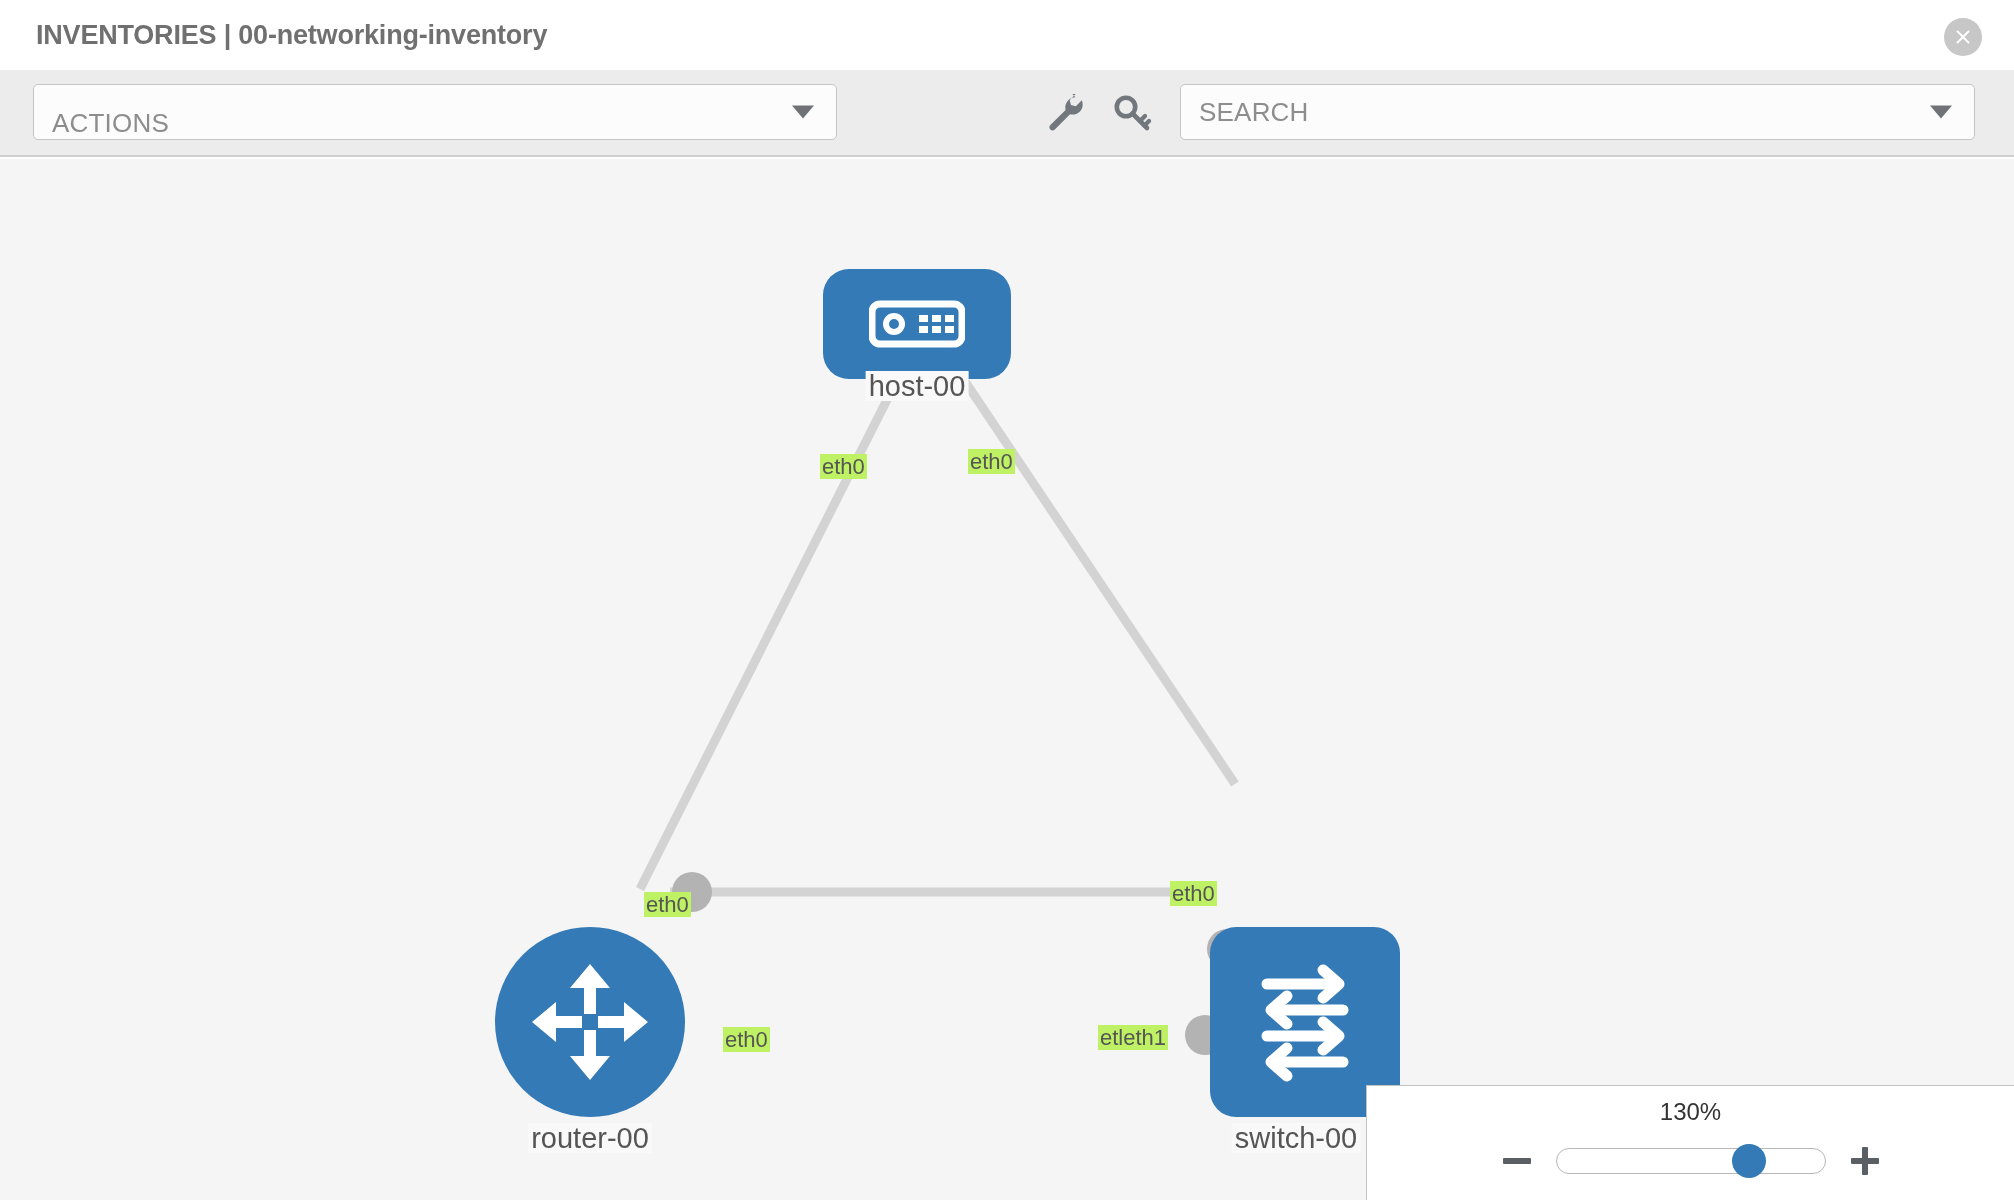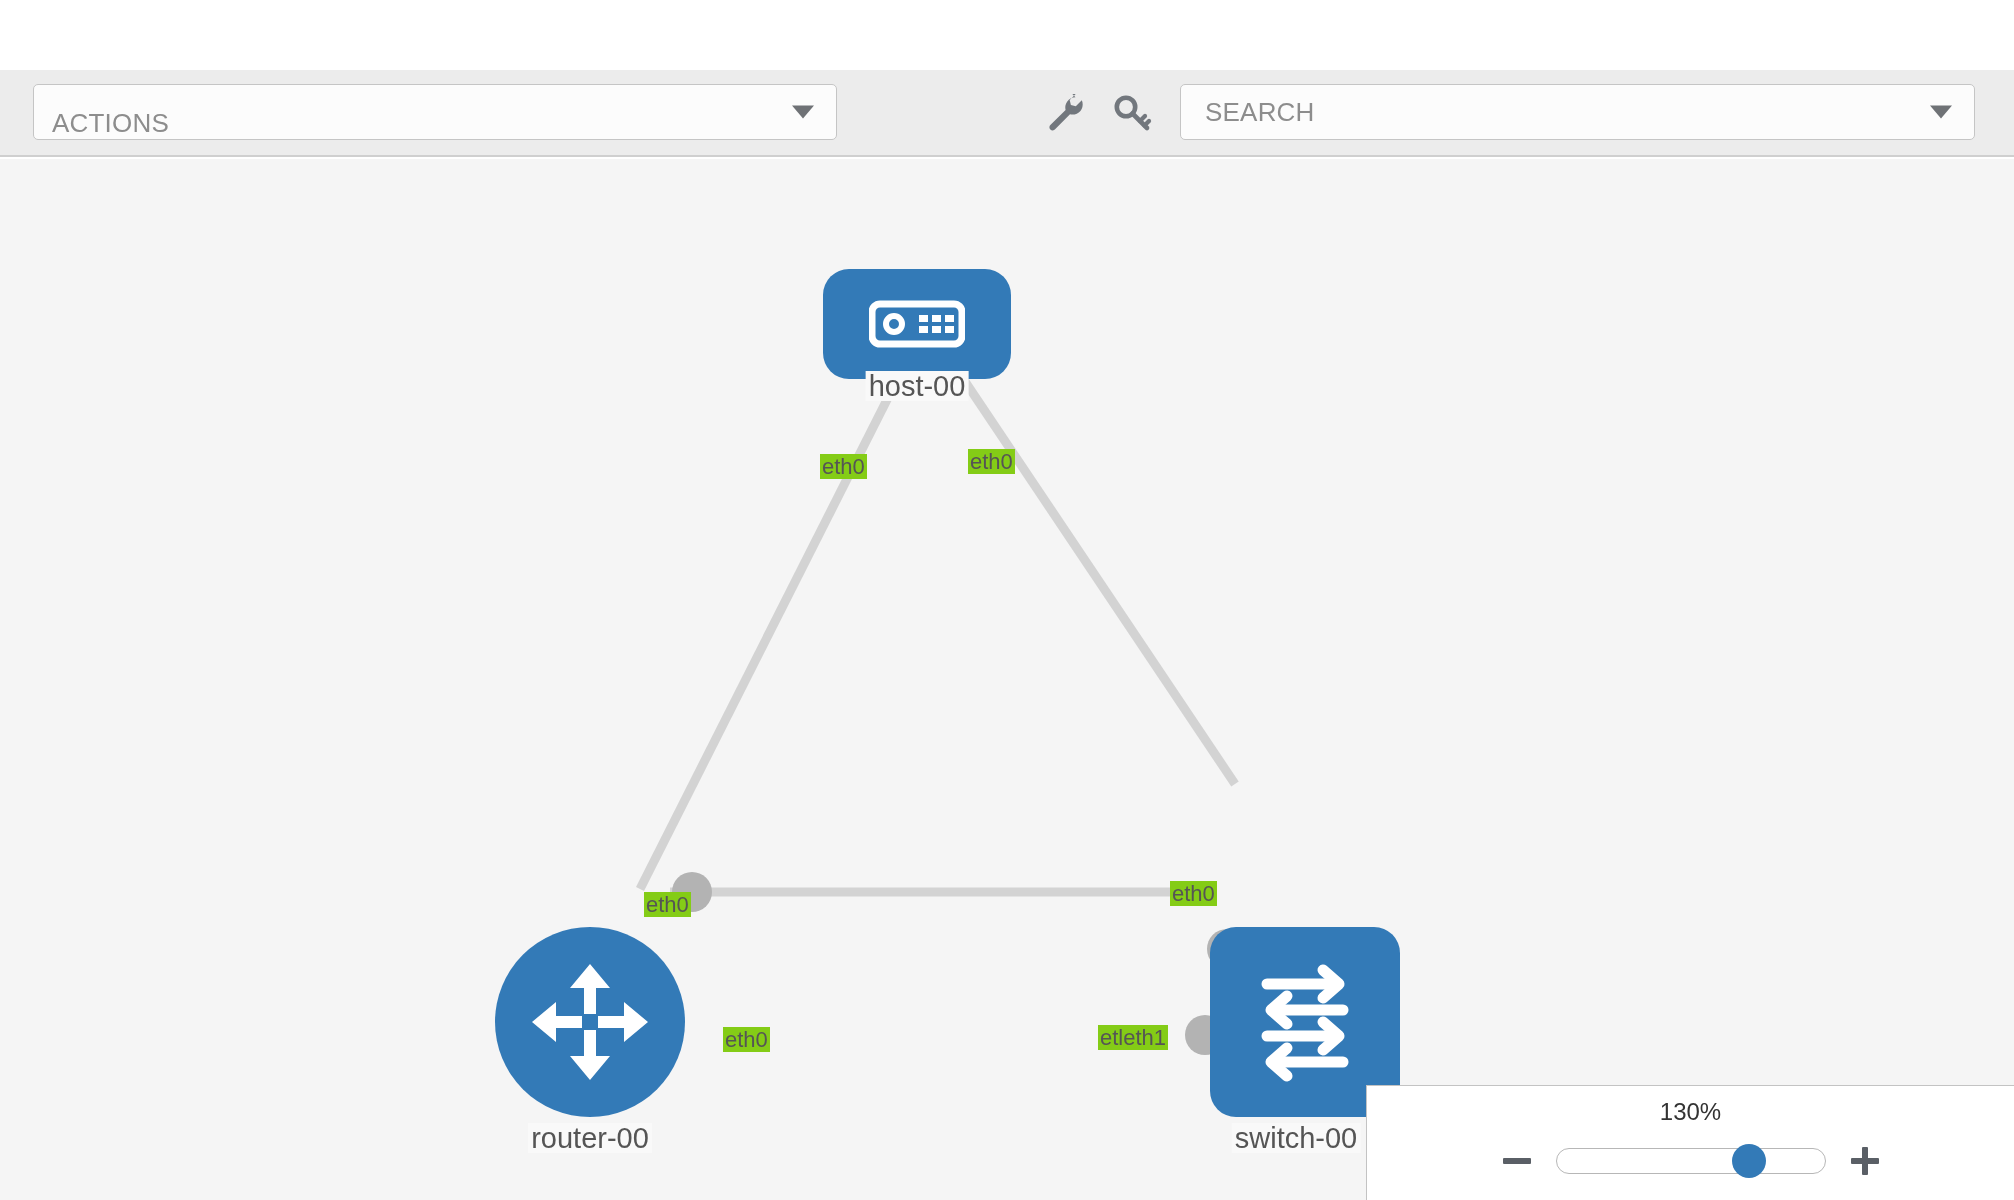--- a/index.html
+++ b/index.html
@@ -67,21 +67,21 @@
 
   .search-select {
     position: absolute; left: 1180px; top: 84px;
     width: 795px; height: 56px;
     background: #fcfcfc;
     border: 1px solid #c5c5c5; border-radius: 5px;
     display: flex; align-items: center;
     cursor: text;
   }
   .search-label {
-    margin-left: 24px; font-size: 26px; color: #8d8d8d; letter-spacing: 0.2px;
+    margin-left: 18px; font-size: 26px; color: #8d8d8d; letter-spacing: 0.2px;
   }
 
   
   .canvas {
     position: absolute; left: 0; top: 159px;
     width: 2014px; height: 1041px;
     background: #f5f5f5;
     overflow: hidden;
   }
   .graph-svg { position: absolute; left: 0; top: 0; }
@@ -106,21 +106,21 @@
     line-height: 1.05;
   }
   .node-host .node-label { top: 102px; }
   .node-router .node-label { top: 196px; }
   .node-switch .node-label { top: 196px; }
 
   
   .iface {
     position: absolute;
     font-size: 22px; color: #555555;
-    background: #84cc16;
+    background: #bef264;
     padding: 0 2px;
     white-space: nowrap;
     line-height: 1.15;
   }
 
   
   .nub {
     position: absolute;
     width: 40px; height: 40px; border-radius: 50%;
     background: #b3b3b3;
@@ -168,20 +168,28 @@
     background: #337ab7;
     transform: translate(-50%, -50%);
     cursor: pointer;
   }
 </style>
 </head>
 <body>
 
 <div id="app">
 
+  <div class="header">
+    <div class="header-title">INVENTORIES | 00-networking-inventory</div>
+    <div class="close-btn">
+      <svg width="24" height="24" viewBox="0 0 24 24" aria-hidden="true">
+        <path d="M6.6 5.2 L12 10.6 L17.4 5.2 L18.8 6.6 L13.4 12 L18.8 17.4 L17.4 18.8 L12 13.4 L6.6 18.8 L5.2 17.4 L10.6 12 L5.2 6.6 Z" fill="#ffffff"></path>
+      </svg>
+    </div>
+  </div>
 
   <div class="toolbar"></div>
 
   <div class="actions-select">
     <span class="actions-label">ACTIONS</span>
     <span class="caret"></span>
   </div>
 
   <div class="tool-icon wrench">
     <svg width="40" height="38" viewBox="0 0 40 38" aria-hidden="true">

